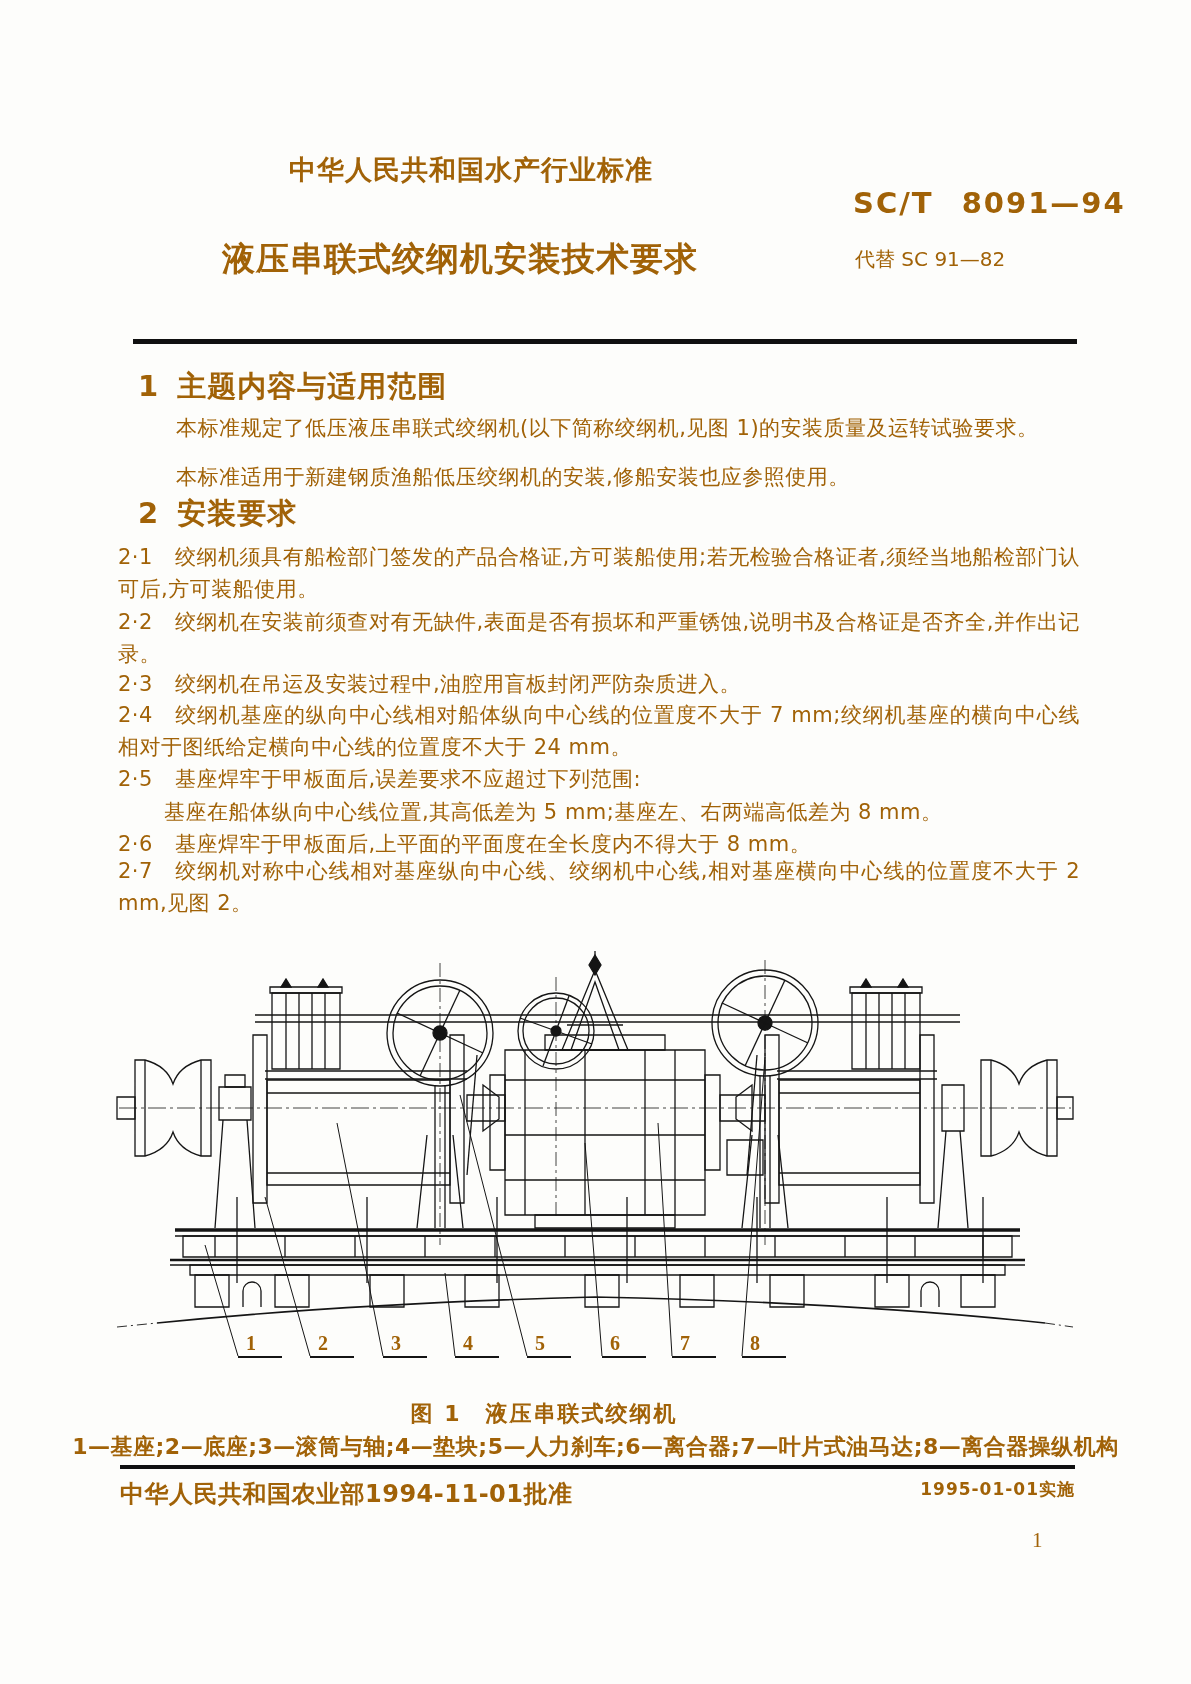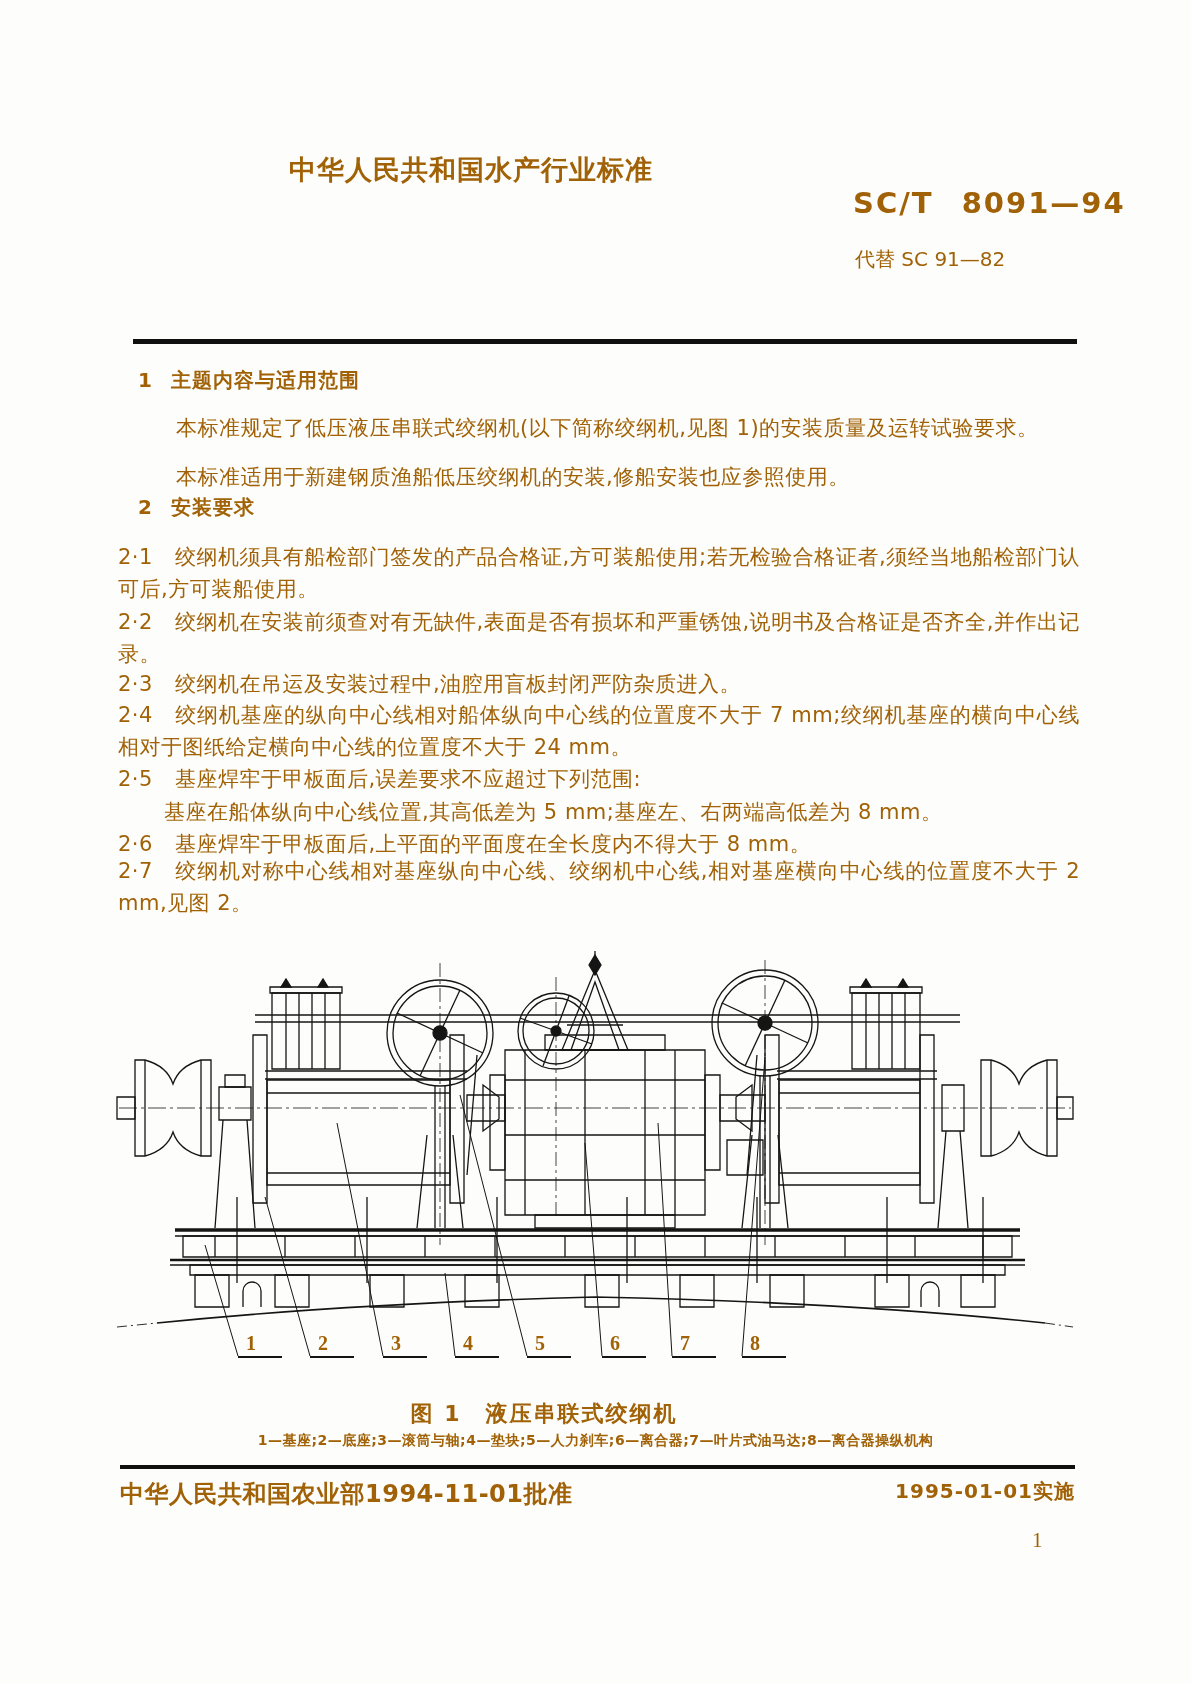--- a/index.html
+++ b/index.html
@@ -4,44 +4,45 @@
 <style>
   html,body{margin:0;padding:0;background:#e8e8e6;}
   #page{position:relative;width:1191px;height:1684px;background:#fdfdfb;margin:0 auto;
         font-family:"DejaVu Sans","Liberation Sans",sans-serif;color:#a16207;overflow:hidden;}
   .abs{position:absolute;}
   .org{font-size:27px;font-weight:700;letter-spacing:1px;}
   .code{font-size:29px;font-weight:700;letter-spacing:2px;word-spacing:16px;}
   .doctitle{font-size:33px;font-weight:700;letter-spacing:1px;}
   .replaces{font-size:20px;font-weight:400;}
   .rule{background:#101010;}
-  .h2{font-size:20px;font-weight:700;letter-spacing:1px;}
+  .h2{font-size:29px;font-weight:700;letter-spacing:1px;}
   .h2 .no{display:inline-block;margin-right:18px;font-weight:700;}
   .body-par,.item{width:962px;font-size:21px;line-height:32px;letter-spacing:.5px;
         text-align:justify;margin:0;}
   .indent{text-indent:58px;}
   .subindent{text-indent:46px;}
   .item .num{margin-right:22px;white-space:nowrap;}
   .figwrap{left:115px;top:935px;width:962px;height:435px;}
   .partnum{font-family:"Liberation Serif","DejaVu Serif",serif;font-size:20px;font-weight:700;
         width:36px;height:24px;padding-left:8px;border-bottom:2px solid #141414;}
   .caption{left:0;top:1399px;width:1088px;text-align:center;font-size:22px;font-weight:700;letter-spacing:2px;}
-  .legend{left:0;top:1432px;width:1191px;text-align:center;font-size:14px;font-weight:700;letter-spacing:.5px;}
+  .legend{left:0;top:1432px;width:1191px;text-align:center;font-size:22px;font-weight:700;letter-spacing:.5px;}
   .approve{font-size:24px;font-weight:700;letter-spacing:.5px;}
-  .effective{font-size:20px;font-weight:700;letter-spacing:1px;}
+  .effective{font-size:17px;font-weight:700;letter-spacing:1px;}
   .pageno{font-family:"Liberation Serif","DejaVu Serif",serif;font-size:21px;}
   svg *{vector-effect:non-scaling-stroke;}
 </style>
 </head>
 <body>
 
 <div id="page">
 
   <div class="abs org" style="left:289px;top:152px;">中华人民共和国水产行业标准</div>
   <div class="abs code" style="left:853px;top:186px;">SC/T 8091—94</div>
+  <div class="abs doctitle" style="left:222px;top:237px;">液压串联式绞纲机安装技术要求</div>
   <div class="abs replaces" style="left:855px;top:246px;">代替 SC 91—82</div>
   <div class="abs rule" style="left:133px;top:339px;width:944px;height:5px;"></div>
 
   <div class="abs h2" style="left:138px;top:367px;">
     <span class="no">1</span><span>主题内容与适用范围</span>
   </div>
   <p class="abs body-par indent" style="left:118px;top:412px;">本标准规定了低压液压串联式绞纲机(以下简称绞纲机,见图 1)的安装质量及运转试验要求。</p>
   <p class="abs body-par indent" style="left:118px;top:445px;margin-top:16px;">本标准适用于新建钢质渔船低压绞纲机的安装,修船安装也应参照使用。</p>
 
   <div class="abs h2" style="left:138px;top:494px;">

